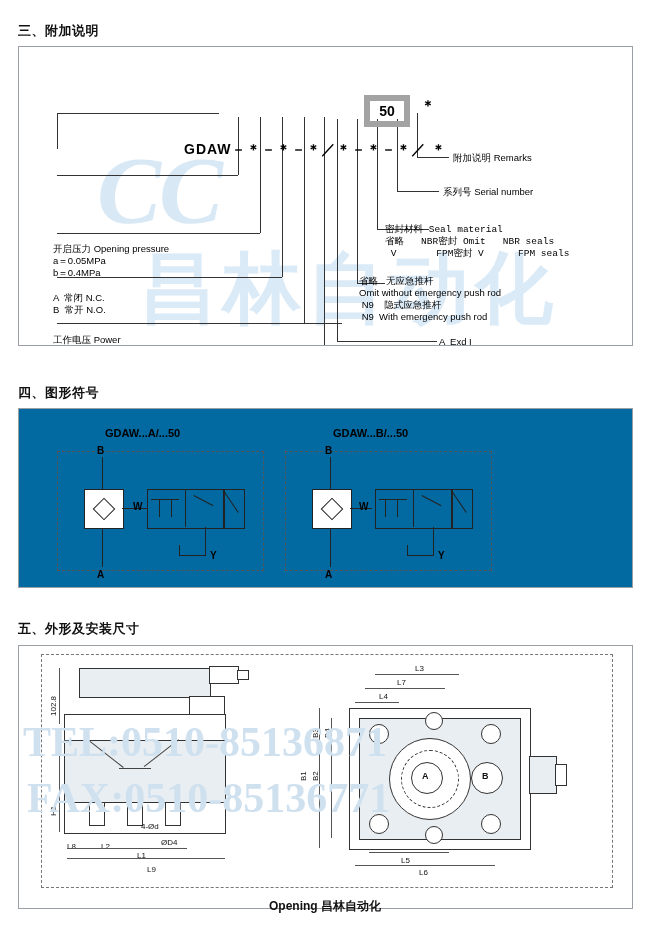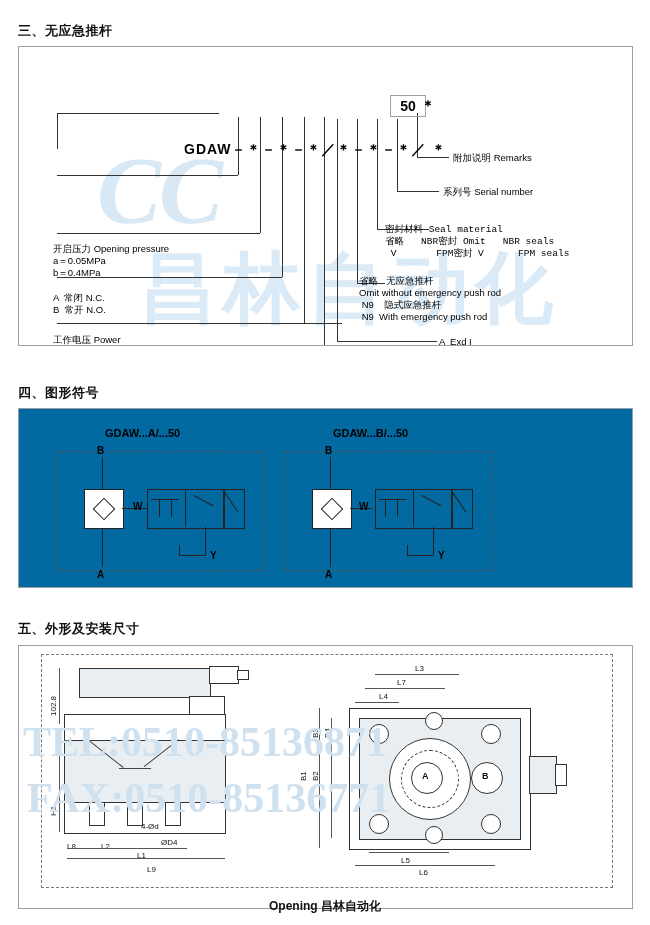--- a/index.html
+++ b/index.html
@@ -81,25 +81,25 @@
     white-space: nowrap;
     z-index: 5;
     font-family: "Liberation Sans", sans-serif;
   }
   #code-line .slot {
     display: inline-block;
     margin-top: 40px;
   }
   #code-50 {
     position: absolute;
-    left: 371px;
+    left: 345px;
     top: 48px;
     width: 34px;
     height: 20px;
-    border: 1px solid #a3a3a3;
+    border: 6px solid #a3a3a3;
     z-index: 6;
   }
   #code-50 span {
     position: absolute;
     left: 0;
     top: 2px;
     width: 34px;
     text-align: center;
     font-size: 14px;
     font-weight: bold;
@@ -230,21 +230,21 @@
     font-weight: bold;
     color: #111;
   }
   #footer-brand .red { color: #111; }
 </style>
 </head>
 <body>
 
 <div class="page">
 
-  <div class="section-heading" style="left:18px; top:22px;">三、无应急推杆</div>
+  <div class="section-heading" style="left:18px; top:22px;">三、附加说明</div>
 
   <div id="sec3-panel">
 
     <div class="wm" id="wm-cc">CC</div>
     <div class="wm" id="wm-cn">昌林自动化</div>
 
     <div id="code-line">
       <span class="slot">GDAW－</span><span class="slot">＊－＊－＊／＊－＊－＊／ ＊</span>
     </div>
     <div id="code-50">

